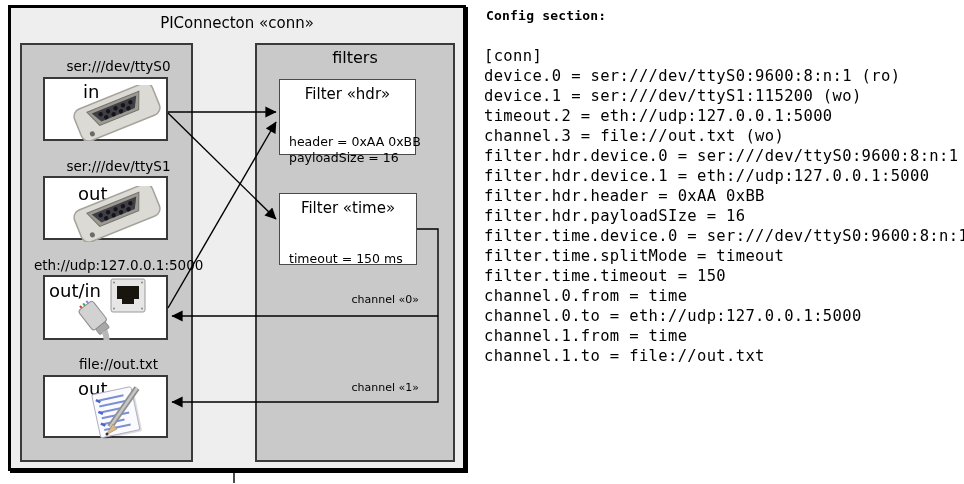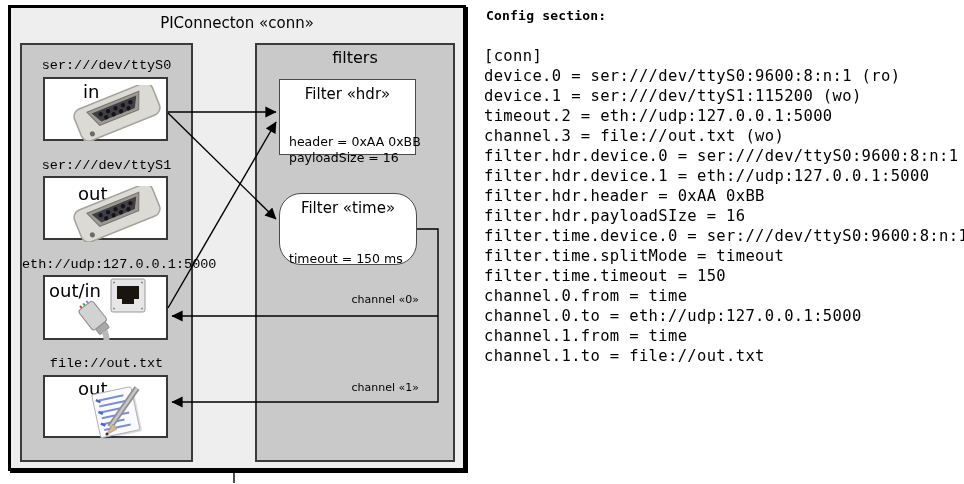--- a/index.html
+++ b/index.html
@@ -22,21 +22,21 @@
 
   
   .group{
     background:#c9c9c9;border:2px solid #3a3a3a;
   }
   .group-devices{left:9px;top:35px;width:173px;height:419px;}
   .group-filters{left:244px;top:35px;width:200px;height:419px;}
 
   .filters-title{left:0;top:4px;width:100%;text-align:center;font-size:16px;line-height:18px;}
 
-  .dev-label{left:0;width:100%;text-align:center;font-size:13.5px;line-height:16px;white-space:nowrap;font-family:Liberation Mono, monospace;}
+  .dev-label{left:12px;width:100%;text-align:center;font-size:13.5px;line-height:16px;white-space:nowrap;}
   .dev-box{
     left:21px;width:125px;height:64px;background:#ffffff;border:2px solid #383838;
   }
   .dir-label{position:absolute;font-size:18px;line-height:20px;white-space:nowrap;}
 
   .filter-box{
     background:#ffffff;border:1.5px solid #4a4a4a;
   }
   .filter-title{left:0;top:6px;width:100%;text-align:center;font-size:15px;line-height:17px;}
   .filter-prop{left:9px;font-size:12.5px;line-height:15px;white-space:nowrap;margin-top:20px;}
@@ -167,21 +167,21 @@
 
     <div class="abs group group-filters">
       <div class="abs filters-title">filters</div>
 
       <div class="abs filter-box" style="left:22px;top:34px;width:137px;height:76px;">
         <div class="abs filter-title">Filter «hdr»</div>
         <div class="abs filter-prop" style="top:34px;">header = 0xAA 0xBB</div>
         <div class="abs filter-prop" style="top:50px;">payloadSize = 16</div>
       </div>
 
-      <div class="abs filter-box" style="left:22px;top:148px;width:138px;height:72px;border-radius:22px;">
+      <div class="abs filter-box" style="left:22px;top:148px;width:138px;height:72px;">
         <div class="abs filter-title">Filter «time»</div>
         <div class="abs filter-prop" style="top:37px;">timeout = 150 ms</div>
       </div>
 
       <div class="abs channel-label" style="left:70px;top:246px;">channel «0»</div>
       <div class="abs channel-label" style="left:70px;top:334px;">channel «1»</div>
     </div>
   </div>
 
   <svg class="overlay" viewBox="0 0 480 484">

